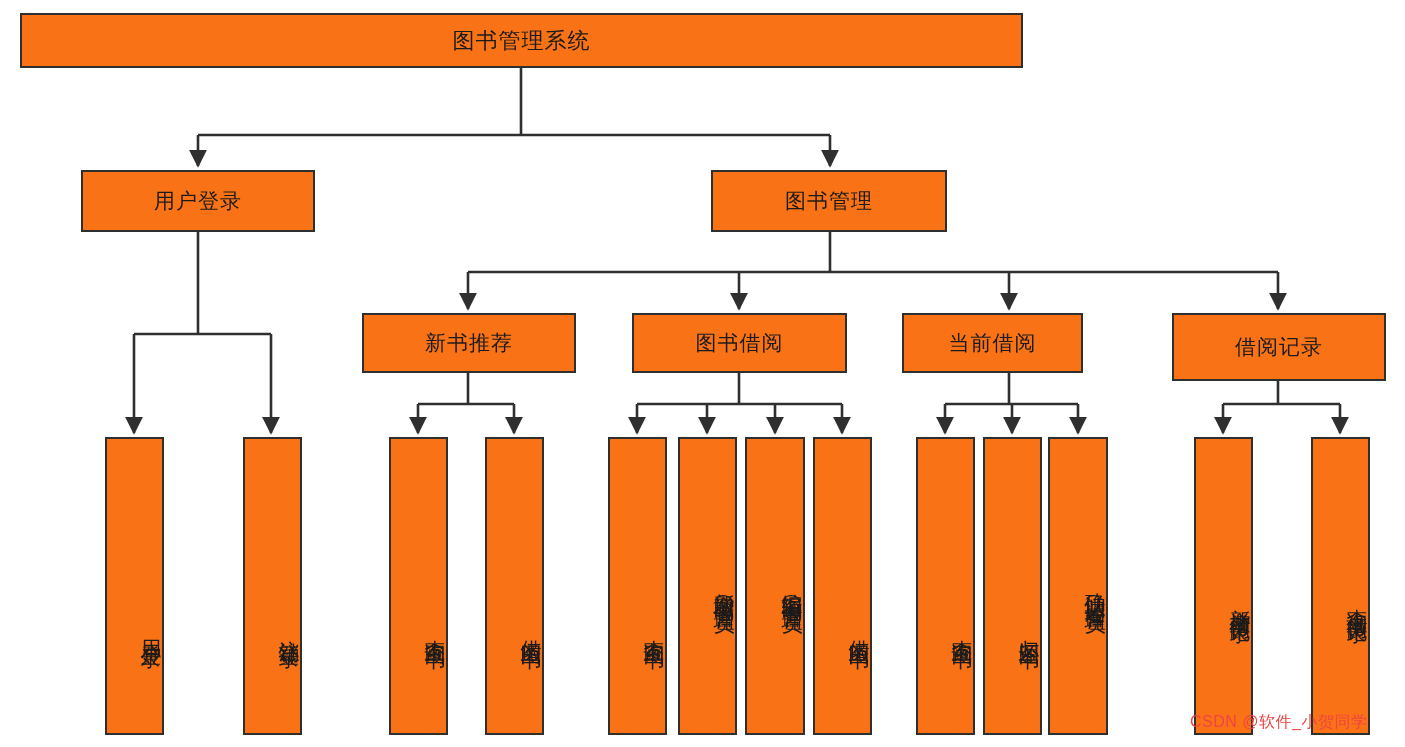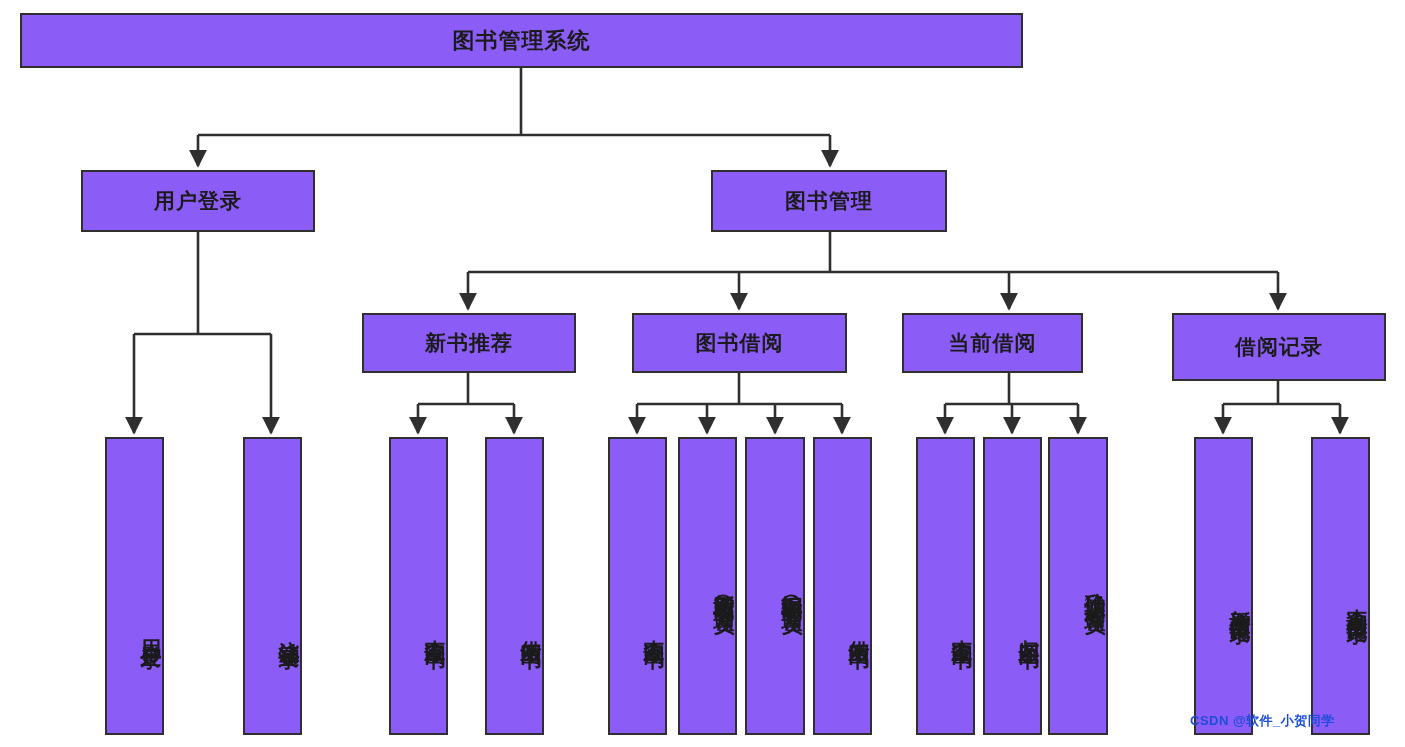--- a/index.html
+++ b/index.html
@@ -10,28 +10,27 @@
   #canvas{
     position:relative;
     width:1405px;
     height:747px;
     background:#ffffff;
     overflow:hidden;
   }
   .node{
     position:absolute;
     box-sizing:border-box;
-    background:#8b5cf6;
+    background:#f97316;
     border:2.2px solid #2f2f2f;
     display:flex;
     align-items:center;
     justify-content:center;
     color:#1b1b1b;
     z-index:3;
-    font-weight:bold;
   }
   .node.h{
     font-size:21px;
     letter-spacing:1px;
   }
   .node.v{
     writing-mode:vertical-rl;
     text-orientation:upright;
     font-size:21px;
     letter-spacing:3px;
@@ -49,26 +48,25 @@
   .edges{
     position:absolute;
     left:0; top:0;
     width:1405px;
     height:747px;
     z-index:1;
     pointer-events:none;
   }
   .watermark{
     position:absolute;
-    font-size:13px;
-    color:#1d4ed8;
+    font-size:16px;
+    color:#ef4444;
     white-space:nowrap;
     z-index:5;
     letter-spacing:0.5px;
-    font-weight:bold;
   }
 </style>
 </head>
 <body>
 
 <div id="canvas">
 
   <svg class="edges" viewBox="0 0 1405 747" width="1405" height="747" xmlns="http://www.w3.org/2000/svg">
     <defs>
       <marker id="arrow" viewBox="0 0 10 10" refX="9" refY="5" markerWidth="7" markerHeight="7" orient="auto-start-reverse">

